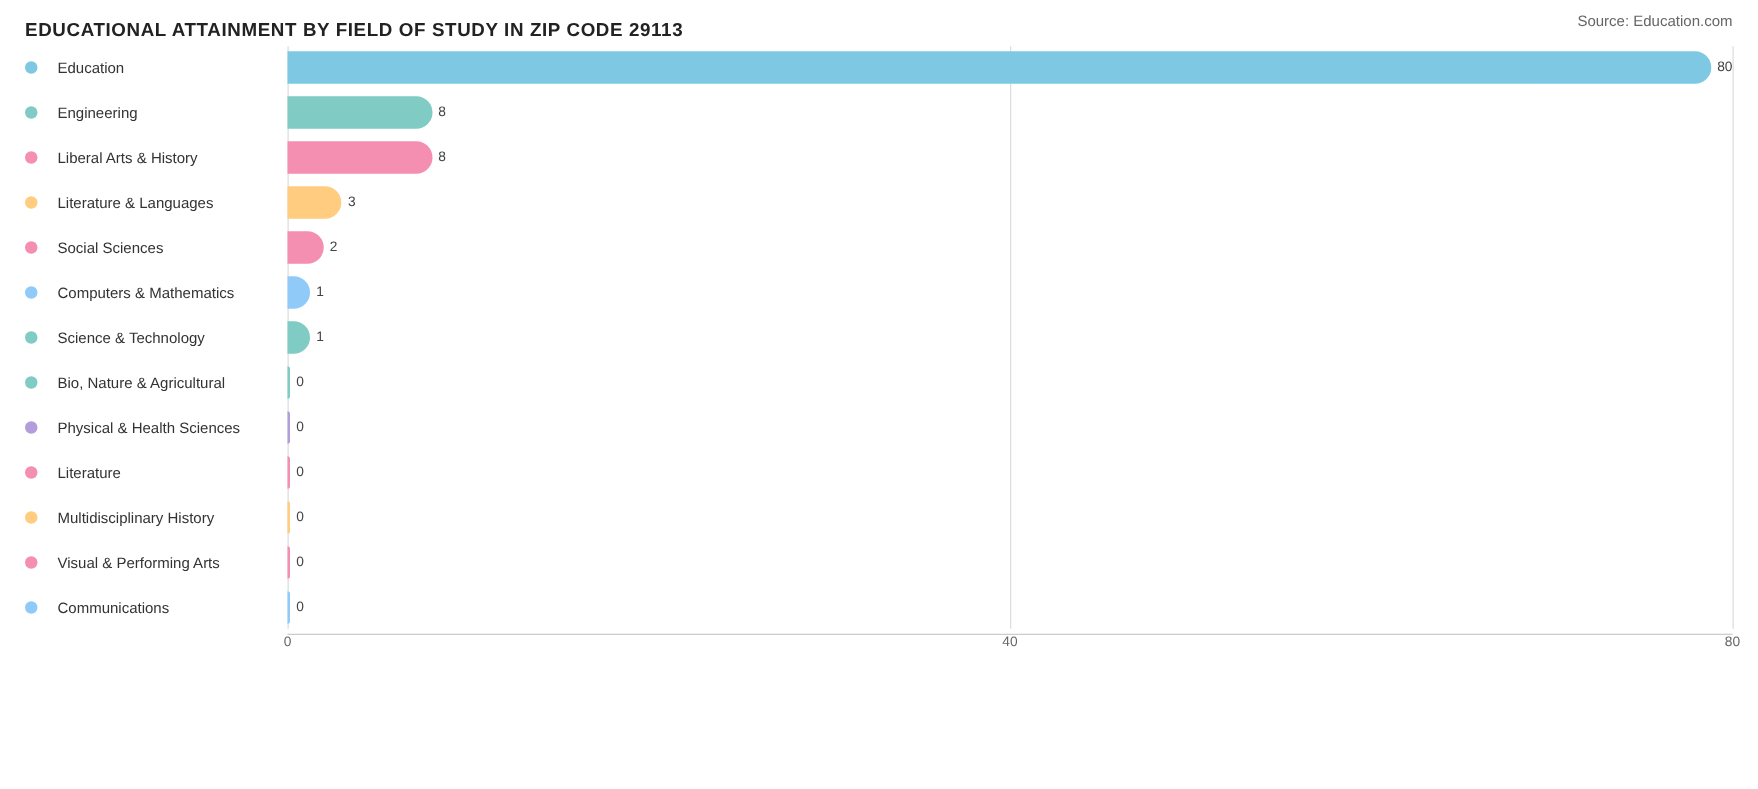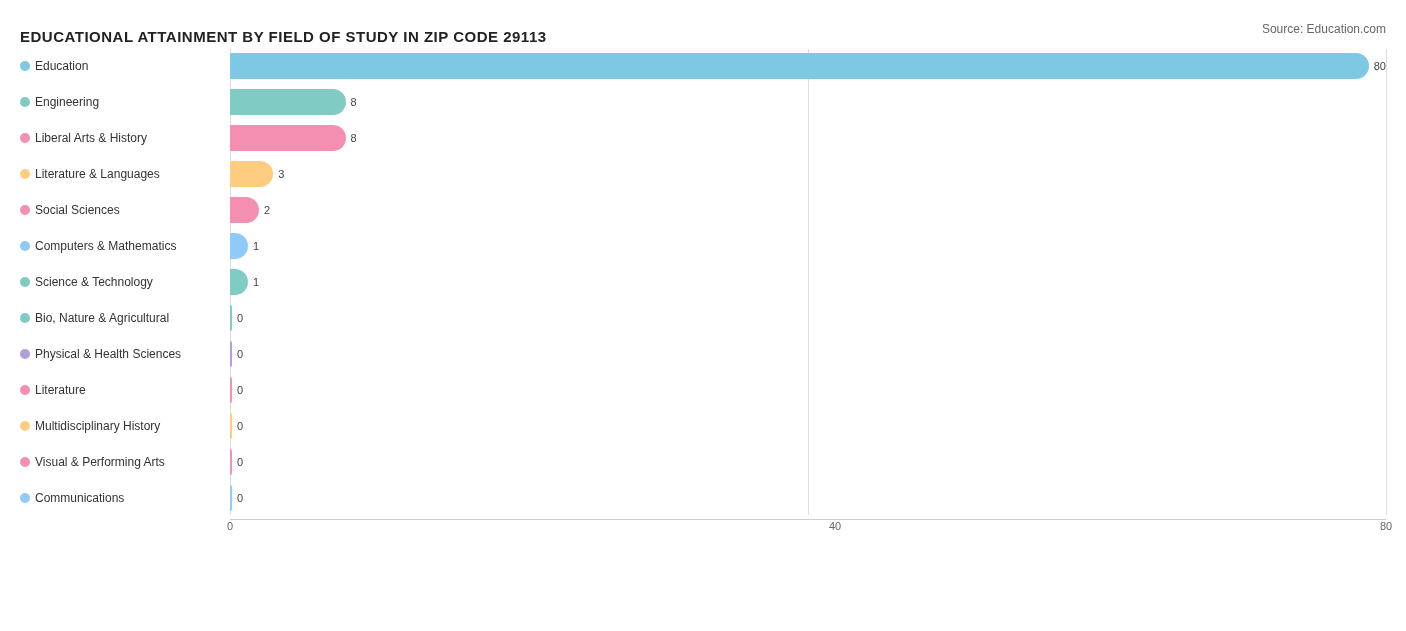--- a/index.html
+++ b/index.html
@@ -42,21 +42,21 @@
     }
     .bar-label {
       width: 210px;
       min-width: 210px;
       font-size: 12px;
       color: #333;
       text-align: left;
       padding-right: 6px;
       display: flex;
       align-items: center;
-      gap: 5px;
+      gap: 16px;
       flex-shrink: 0;
     }
     .label-dot {
       width: 10px;
       height: 10px;
       border-radius: 50%;
       flex-shrink: 0;
     }
     .bar-track {
       flex: 1;
@@ -107,21 +107,20 @@
     }
     .x-axis-label {
       font-size: 11px;
       color: #666;
       text-align: center;
     }
     .header-row {
       display: flex;
       justify-content: space-between;
       align-items: flex-start;
-      margin-top: 12px;
     }
   </style>
 </head>
 <body>
 
 <div class="header-row">
   <div class="chart-title">EDUCATIONAL ATTAINMENT BY FIELD OF STUDY IN ZIP CODE 29113</div>
   <div class="source-label">Source: Education.com</div>
 </div>
 
@@ -260,16 +259,16 @@
           </div>
           <div class="bar-track" style="background: transparent;">
             <div class="bar-fill" style="background: rgb(144, 202, 249); width: 0%; min-width: 2px;"></div>
             <span class="bar-value">0</span>
           </div>
         </div>
       </div>
   </div>
   <div class="x-axis" id="x-axis" style="position: relative; height: 20px;">
       <div class="x-axis-label" style="position: absolute; left: 0%; transform: translateX(-50%);">0</div>
-      <div class="x-axis-label" style="position: absolute; left: 50%; transform: translateX(-50%); margin-left: 27px;">40</div>
+      <div class="x-axis-label" style="position: absolute; left: 50%; transform: translateX(-50%);">40</div>
       <div class="x-axis-label" style="position: absolute; left: 100%; transform: translateX(-50%);">80</div>
     </div>
 </div>
 
 </body></html>

